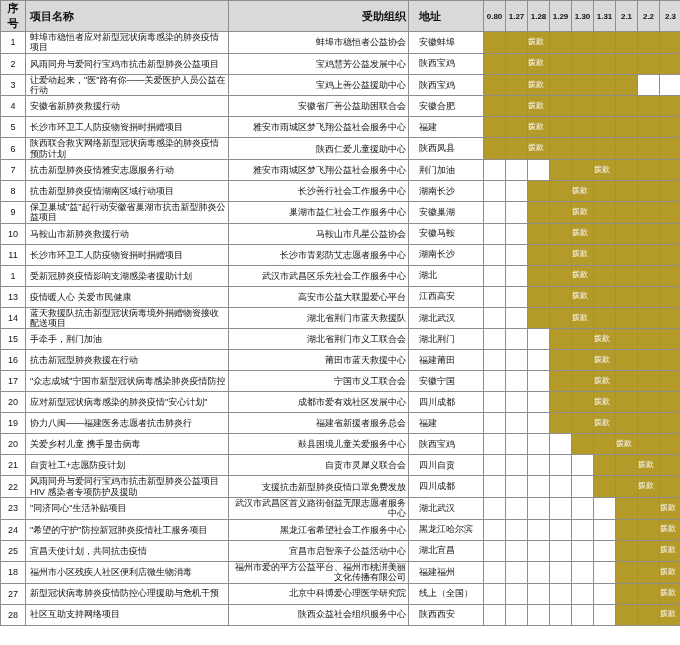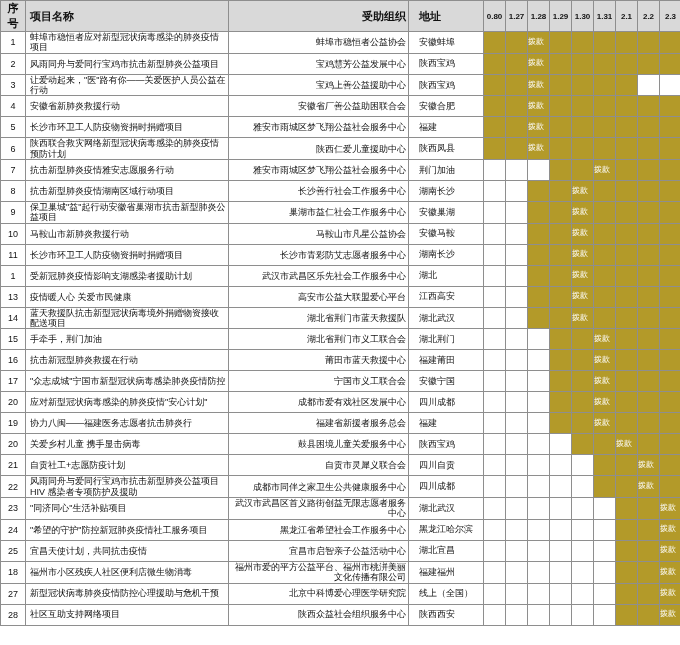--- a/index.html
+++ b/index.html
@@ -420,21 +420,21 @@
             <span class="lbl">拨款</span>
           </td>
           <td class="c-day bar"></td>
           <td class="c-day bar"></td>
           <td class="c-day bar"></td>
           <td class="c-day bar"></td>
         </tr>
         <tr>
           <td class="c-idx">22</td>
           <td class="c-name">风雨同舟与爱同行宝鸡市抗击新型肺炎公益项目 HIV 感染者专项防护及援助</td>
-          <td class="c-org">成都市同伴之家卫生公共健康服务中心</td>
+          <td class="c-org">支援抗击新型肺炎疫情口罩免费发放</td>
           <td class="c-loc">四川成都</td>
           <td class="c-day plain"></td>
           <td class="c-day plain"></td>
           <td class="c-day plain"></td>
           <td class="c-day plain"></td>
           <td class="c-day plain"></td>
           <td class="c-day bar">
             <span class="lbl">拨款</span>
           </td>
           <td class="c-day bar"></td>

